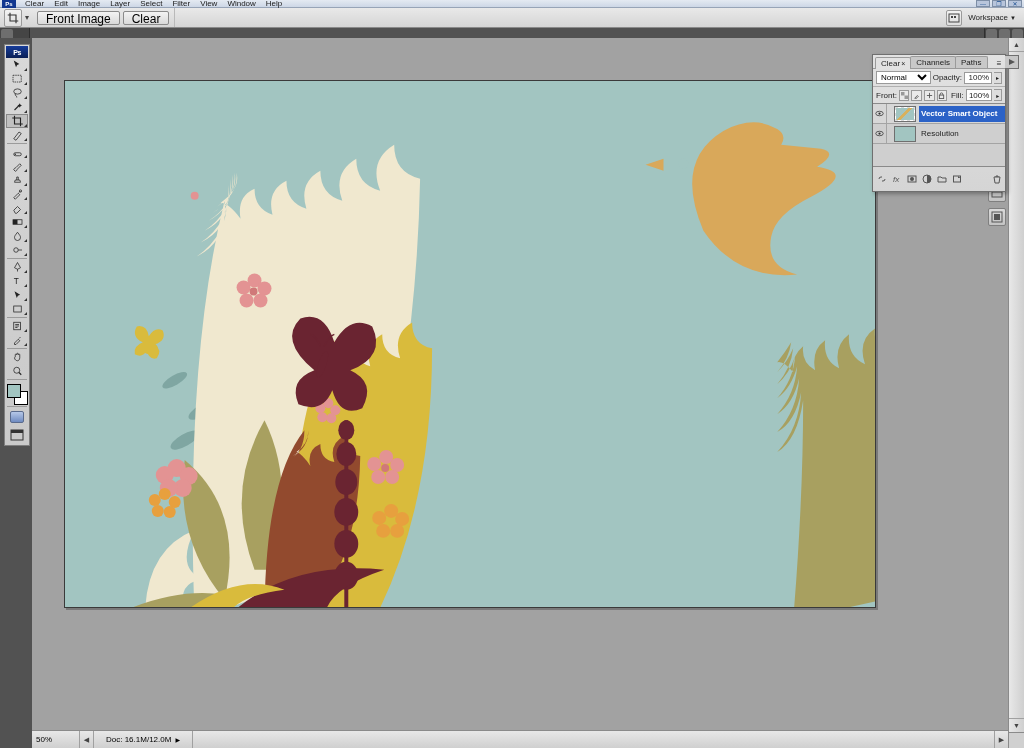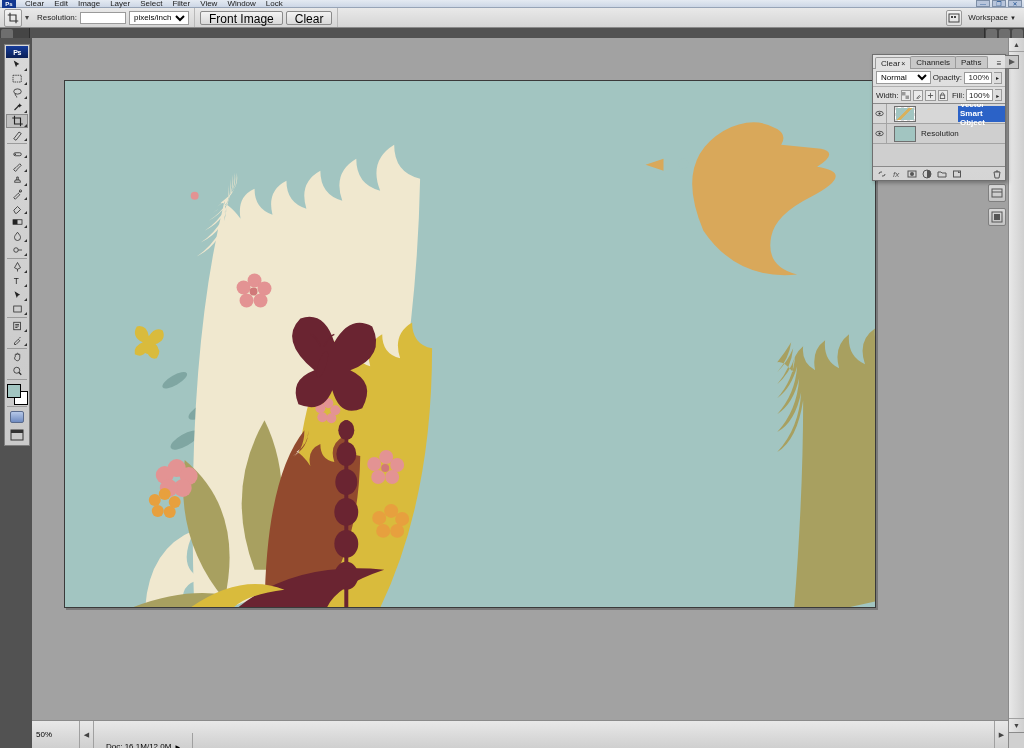--- a/index.html
+++ b/index.html
@@ -47,21 +47,21 @@
 
 
 .work-area { position: absolute; left: 32px; top: 38px; right: 16px; bottom: 16px; background: #a2a2a2; }
 .canvas-shadow { position: absolute; left: 66px; top: 82px; width: 812px; height: 528px; background: rgba(0,0,0,0.25); }
 .canvas { position: absolute; left: 64px; top: 80px; width: 812px; height: 528px; background: #a2c5c1; border: 1px solid #3a3a3a; overflow: hidden; }
 
 
 .scroll-v { position: absolute; right: 0; top: 38px; width: 16px; bottom: 16px; background: linear-gradient(to right,#e8e8e8,#cfcfcf); border-left: 1px solid #8a8a8a; }
 .scroll-v .arrow { height: 14px; border-bottom: 1px solid #a0a0a0; display:flex;align-items:center;justify-content:center;font-size:7px;color:#444;}
 .scroll-v .arrow.bot { position:absolute;bottom:0;width:100%;border-top:1px solid #a0a0a0;border-bottom:none;}
-.scroll-h { position: absolute; left: 32px; right: 16px; bottom: 0; height: 28px; background: linear-gradient(#e8e8e8,#cfcfcf); border-top: 1px solid #8a8a8a; display:flex;align-items:flex-start; }
+.scroll-h { position: absolute; left: 32px; right: 16px; bottom: 0; height: 18px; background: linear-gradient(#e8e8e8,#cfcfcf); border-top: 1px solid #8a8a8a; display:flex;align-items:flex-end; }
 .scroll-h .zoom { width: 48px; font-size: 8px; padding-left: 4px; border-right:1px solid #a0a0a0; height:100%; display:flex;align-items:center;}
 .scroll-h .docinfo { font-size: 8px; padding: 0 12px; border-right:1px solid #a0a0a0; height:100%; display:flex;align-items:center; gap:4px;margin-top:12px;}
 .scroll-h .docinfo .tri { font-size:6px; }
 .scroll-h .arrow { width: 14px; height:100%; display:flex;align-items:center;justify-content:center;font-size:7px;color:#444; border-right:1px solid #a0a0a0;}
 .scroll-h .arrow.right{ margin-left:auto; border-left:1px solid #a0a0a0; border-right:none;}
 .scroll-corner { position:absolute; right:0; bottom:0; width:16px; height:16px; background:#d0d0d0; border-top:1px solid #8a8a8a; border-left:1px solid #8a8a8a;}
 
 
 .well-right { position: absolute; right: 18px; top: 184px; width: 18px; display: flex; flex-direction: column; gap: 6px; }
 .well-btn { width: 18px; height: 18px; background: linear-gradient(#dadada,#c4c4c4); border: 1px solid #7f7f7f; border-radius: 2px; display: flex; align-items: center; justify-content: center; }
@@ -90,22 +90,22 @@
 .layer-row { display: flex; align-items: center; height: 20px; border-bottom: 1px solid #a4a4a4; }
 .layer-row.selected { background: #d7d7d7; }
 .layer-row .eye { width: 14px; height: 20px; border-right: 1px solid #a4a4a4; display:flex;align-items:center;justify-content:center;}
 .layer-row .eye svg { width: 9px; height: 9px; }
 .layer-row .link { width: 4px; }
 .layer-row .thumb { width: 22px; height: 16px; border: 1px solid #6f6f6f; margin: 0 3px; display:flex;align-items:center;justify-content:center; }
 .layer-row .thumb.vso { background: repeating-conic-gradient(#fff 0 25%, #ddd 0 50%) 0 0/6px 6px; position:relative;}
 .layer-row .thumb.vso::after{ content:""; position:absolute; inset:1px; background: linear-gradient(135deg,#a2c5c1 40%, #d7b15d 40% 55%, #a2c5c1 55%);}
 .layer-row .thumb.bg { background: #a2c5c1; }
 .layer-row .name { flex:1; font-size:8px; padding-left:2px; height:16px; display:flex; align-items:center;}
-.layer-row.selected .name { background: #2b62c7; color: #fff; font-weight:bold;margin-left:39px;}
-.lp-footer { display:flex; height:14px; border-top:1px solid #8a8a8a; align-items:center; padding:1px 2px; gap:2px;}
+.layer-row.selected .name { background: #2b62c7; color: #fff; font-weight:bold;}
+.lp-footer { display:flex; height:14px; border-top:1px solid #8a8a8a; align-items:center; padding:12px 2px; gap:2px;}
 .lp-footer .fic { width:13px; height:11px; display:flex;align-items:center;justify-content:center;}
 .lp-footer .fic svg{ width:10px; height:10px; }
 .lp-footer .sp { flex:1; }
 
 
 .art { position: absolute; inset: 0; }
 </style>
 </head>
 <body>
 
@@ -114,42 +114,35 @@
       <span>Ps</span>
     </div>
   <div class="item">Clear</div>
   <div class="item">Edit</div>
   <div class="item">Image</div>
   <div class="item">Layer</div>
   <div class="item">Select</div>
   <div class="item">Filter</div>
   <div class="item">View</div>
   <div class="item">Window</div>
-  <div class="item">Lock</div>
+  <div class="item">Help</div>
   <div class="win-controls">
     <span>—</span>
     <span>❐</span>
     <span>✕</span>
   </div>
 </div>
 
 <div class="optionsbar">
   <div class="opt-icon">
     <svg viewBox="0 0 16 16">
         <path d="M4 1v11h11M1 4h11v11" stroke="#333" stroke-width="1.5" fill="none"></path>
       </svg>
   </div>
   <span class="swap-icon">▾</span>
-  <div class="seg">
-    <span>Resolution:</span>
-    <input type="text" style="width: 46px;" value="">
-    <select>
-      <option>pixels/inch</option>
-    </select>
-  </div>
   <div class="seg">
     <button>Front Image</button>
     <button>Clear</button>
   </div>
   <div class="workspace-group">
     <div class="opt-icon" style="width:16px;height:16px">
       <svg viewBox="0 0 12 12">
           <rect x="1" y="2" width="10" height="8" fill="none" stroke="#444" stroke-width="1"></rect>
           <rect x="3" y="4" width="2" height="2" fill="#444"></rect>
           <rect x="6" y="4" width="2" height="2" fill="#444"></rect>
@@ -519,21 +512,21 @@
     <div class="tab">Paths</div>
     <div class="menu">≡</div>
   </div>
   <div class="lp-row1">
     <select><option>Normal</option></select>
     <span class="lbl">Opacity:</span>
     <span class="val">100%</span>
     <span class="spin">▸</span>
   </div>
   <div class="lp-row2">
-    <span class="lbl">Width:</span>
+    <span class="lbl">Front:</span>
     <span class="ic">
         <svg viewBox="0 0 8 8">
           <rect width="8" height="8" fill="none"></rect>
           <rect x="0" y="0" width="4" height="4" fill="#999"></rect>
           <rect x="4" y="4" width="4" height="4" fill="#999"></rect>
         </svg>
       </span>
     <span class="ic">
         <svg viewBox="0 0 8 8">
           <path d="M2 7l3-3 1 1-3 3z" stroke="#555" fill="none"></path>

